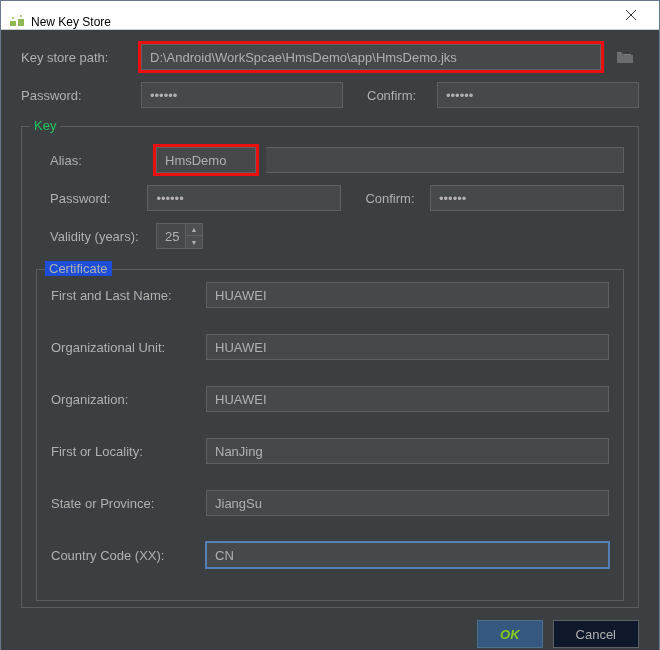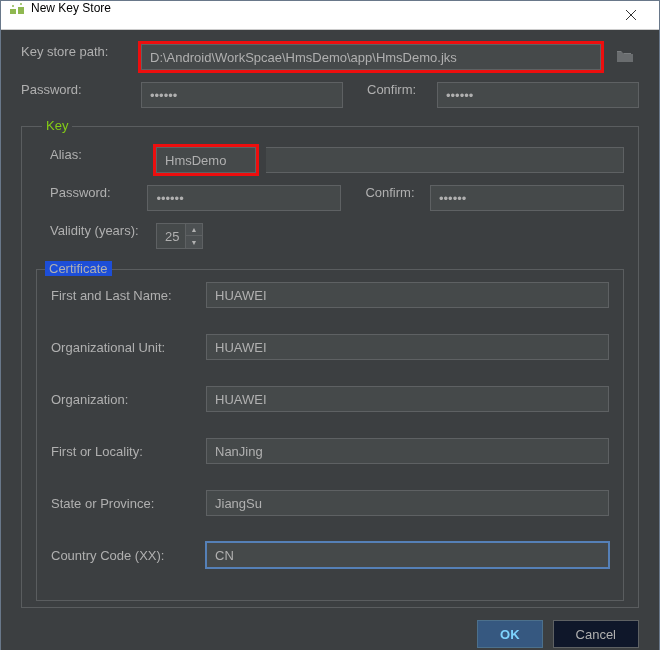--- a/index.html
+++ b/index.html
@@ -1,43 +1,43 @@
 <!DOCTYPE html>
 <html><head>
 <meta charset="utf-8">
 <style>
   * { box-sizing: border-box; margin: 0; padding: 0; font-family: "Segoe UI", Arial, sans-serif; }
   body { width: 660px; height: 650px; background: #fff; }
   .window { width: 660px; height: 650px; border: 1px solid #69788a; display: flex; flex-direction: column; }
-  .titlebar { height: 30px; background: #fff; display: flex; align-items: flex-start; padding: 0 8px; border-bottom: 1px solid #ccc; }
+  .titlebar { height: 30px; background: #fff; display: flex; align-items: flex-end; padding: 0 8px; border-bottom: 1px solid #ccc; }
   .titlebar .icon { width: 16px; height: 16px; margin-right: 6px; display: flex; align-items: center; }
   .titlebar .title { font-size: 12px; color: #000; flex: 1; }
   .titlebar .close { width: 40px; height: 28px; display: flex; align-items: center; justify-content: center; font-size: 14px; color: #333; cursor: pointer; }
   .content { flex: 1; background: #3c3f41; padding: 14px 20px 12px 20px; color: #b0b0b0; font-size: 13px; display: flex; flex-direction: column; }
-  .row { display: flex; align-items: flex-start; margin-bottom: 12px; gap: 10px; }
+  .row { display: flex; align-items: center; margin-bottom: 12px; gap: 10px; }
   .label { color: #b0b0b0; font-size: 13px; white-space: nowrap; }
   .input { background: #45494a; border: 1px solid #5e6163; color: #b0b0b0; font-size: 13px; height: 26px; padding: 0 8px; outline: none; }
   .highlight-red { outline: 3px solid #ed0e0e; outline-offset: 0px; }
   .highlight-blue { border: 1px solid #5580b7 !important; box-shadow: 0 0 0 1px #5580b7; }
   .folder-btn { width: 28px; height: 24px; display: flex; align-items: center; justify-content: center; cursor: pointer; }
   .fieldset { border: 1px solid #5a5d5f; padding: 12px 14px 6px 14px; position: relative; margin-top: 6px; }
-  .fieldset > .legend { position: absolute; top: -9px; left: 20px; background: #3c3f41; padding: 0 4px; color: #84cc16; font-size: 13px; }
+  .fieldset > .legend { position: absolute; top: -9px; left: 8px; background: #3c3f41; padding: 0 4px; color: #22c55e; font-size: 13px; }
   .fieldset-inner { border: 1px solid #5a5d5f; padding: 12px 14px 6px 14px; position: relative; margin-top: 8px; }
   .fieldset-inner > .legend { position: absolute; top: -9px; left: 8px; background: #1d4ed8; padding: 0 4px; color: #b0b0b0; font-size: 13px; }
   .cert-row { display: flex; align-items: center; margin-bottom: 26px; gap: 10px; }
   .cert-label { width: 145px; color: #b0b0b0; font-size: 13px; }
   .cert-input { flex: 1; background: #45494a; border: 1px solid #5e6163; color: #b0b0b0; font-size: 13px; height: 26px; padding: 0 8px; outline: none; }
   .spinner { display: flex; align-items: center; }
   .spinner .input { width: 30px; padding-right: 2px; }
   .spinner-btns { display: flex; flex-direction: column; border: 1px solid #5e6163; border-left: none; height: 26px; }
   .spinner-btns div { width: 16px; height: 12px; background: #4c5052; display: flex; align-items: center; justify-content: center; font-size: 7px; color: #b0b0b0; cursor: pointer; }
   .spinner-btns div:first-child { border-bottom: 1px solid #5e6163; }
   .footer { display: flex; justify-content: flex-end; gap: 10px; padding-top: 12px; margin-top: auto; }
   .btn { height: 28px; padding: 0 22px; font-size: 13px; border: 1px solid #5e6163; background: #0f172a; color: #b0b0b0; cursor: pointer; }
-  .btn-primary { background: #365880; border-color: #4c708c; color: #7dd3fc; font-weight: bold; }
+  .btn-primary { background: #365880; border-color: #4c708c; color: #84cc16; font-weight: bold; font-style: italic; }
 </style>
 </head>
 <body>
 
 <div class="window">
   <div class="titlebar">
     <span class="icon">
       <svg width="16" height="16" viewBox="0 0 16 16">
           <rect x="1" y="8" width="6" height="5" fill="#8fb850"></rect>
           <rect x="9" y="6" width="6" height="7" fill="#8fb850"></rect>

